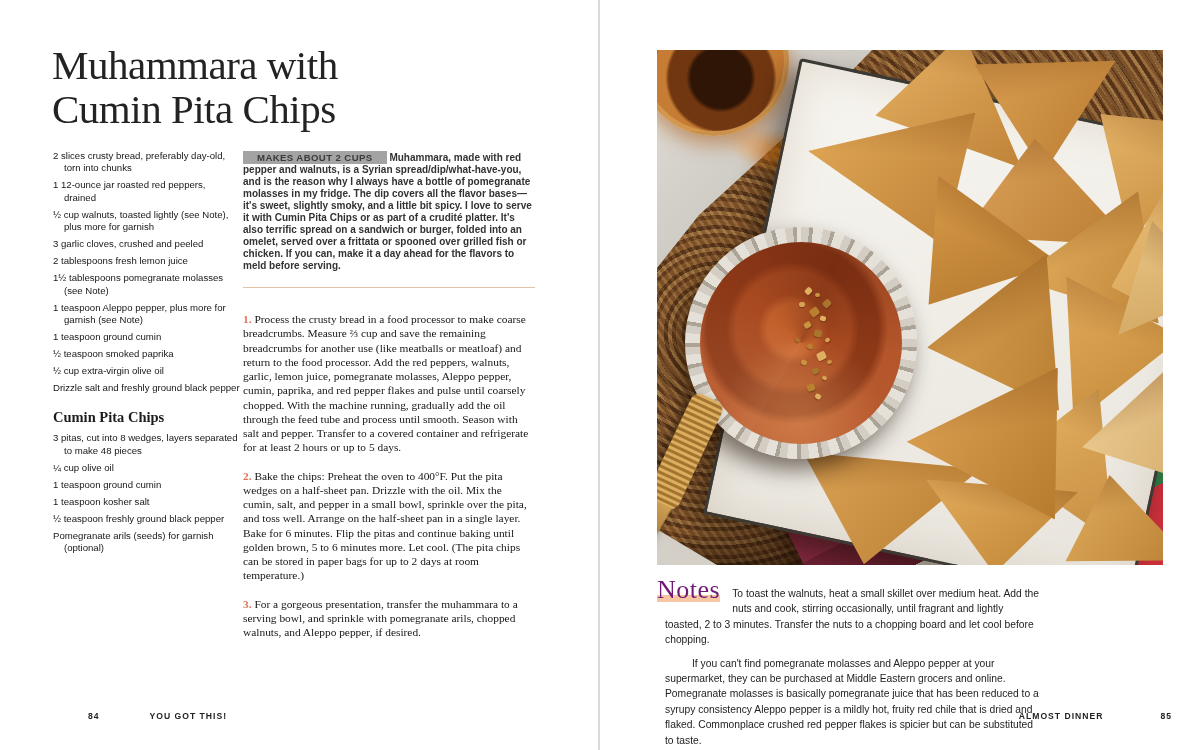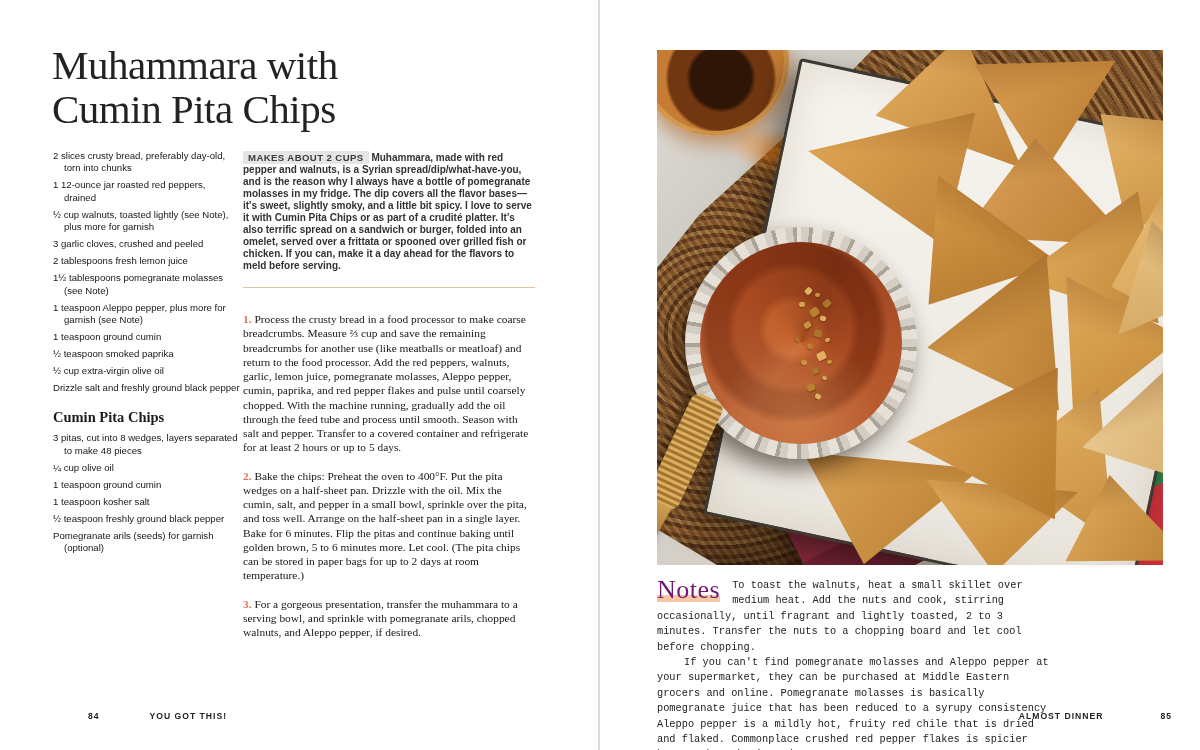--- a/index.html
+++ b/index.html
@@ -10,21 +10,21 @@
   
   .title{position:absolute;left:52px;top:44px;font-family:"Liberation Serif",serif;
          font-size:41px;line-height:1.07;letter-spacing:-0.5px;color:#232323;font-weight:400;}
   .ingredients{position:absolute;left:53px;top:150px;width:187px;font-size:9.6px;line-height:1.3;color:#171717;}
   .ing{margin:0 0 4.5px 0;padding-left:11px;text-indent:-11px;}
   .sub-title{font-family:"Liberation Serif",serif;font-size:14.5px;font-weight:700;color:#1c1c1c;
              margin:13px 0 6px 0;padding:0;text-indent:0;}
 
   .method{position:absolute;left:243px;top:152px;width:292px;}
   .intro{font-size:10px;line-height:12px;font-weight:700;color:#323232;margin:0;}
-  .badge{background:#e5e5e5;color:#3a3a3a;padding:1px 5px;font-size:9.6px;letter-spacing:0.4px;}
+  .badge{background:#a3a3a3;color:#3a3a3a;padding:1px 14px;font-size:9.6px;letter-spacing:0.4px;}
   .divider{border:none;border-top:1.5px solid #e2c2a4;margin:15px 0 24px 0;}
   .step{font-family:"Liberation Serif",serif;font-size:11.4px;line-height:1.25;color:#151515;margin:0 0 14px 0;}
   .step-num{color:#e0735a;font-weight:700;}
 
   .footer{position:absolute;top:711px;font-size:8.6px;font-weight:700;letter-spacing:1px;color:#222;padding-left:35px;}
   .footer-left{left:53px;display:flex;gap:50px;}
   .footer-right{left:678px;width:506px;display:flex;justify-content:flex-end;gap:57px;padding-right:12px;box-sizing:border-box;}
 
   
   .photo{position:absolute;left:657px;top:50px;width:506px;height:515px;overflow:hidden;background:#6e4523;}
@@ -78,21 +78,21 @@
   .spreader .blade{width:24px;height:68px;margin:-2px auto 0;
        background:linear-gradient(#cd9e52,#femerald 60%, #8a5f28);
        background:linear-gradient(#cd9e52, #8a5f28);
        clip-path:polygon(0 0,100% 0,84% 68%,50% 100%,16% 68%);}
 
   
   .notes{position:absolute;left:657px;top:578px;width:392px;font-size:10.3px;line-height:15.4px;color:#222;}
   .notes-heading{float:left;font-family:"Liberation Serif",serif;font-size:26px;line-height:24px;
        color:#701a75;letter-spacing:.5px;margin-right:12px;
        box-shadow:inset 0 -7px 0 #f7c6a3;}
-  .notes p{margin:0;font-family:Liberation Mono, monospace;}
+  .notes p{margin:8px;}
   .notes p + p{text-indent:27px;}
 </style>
 </head>
 <body>
 
 <div class="spread">
 
   <div>
     <div class="title">
       <div>Muhammara with</div>

